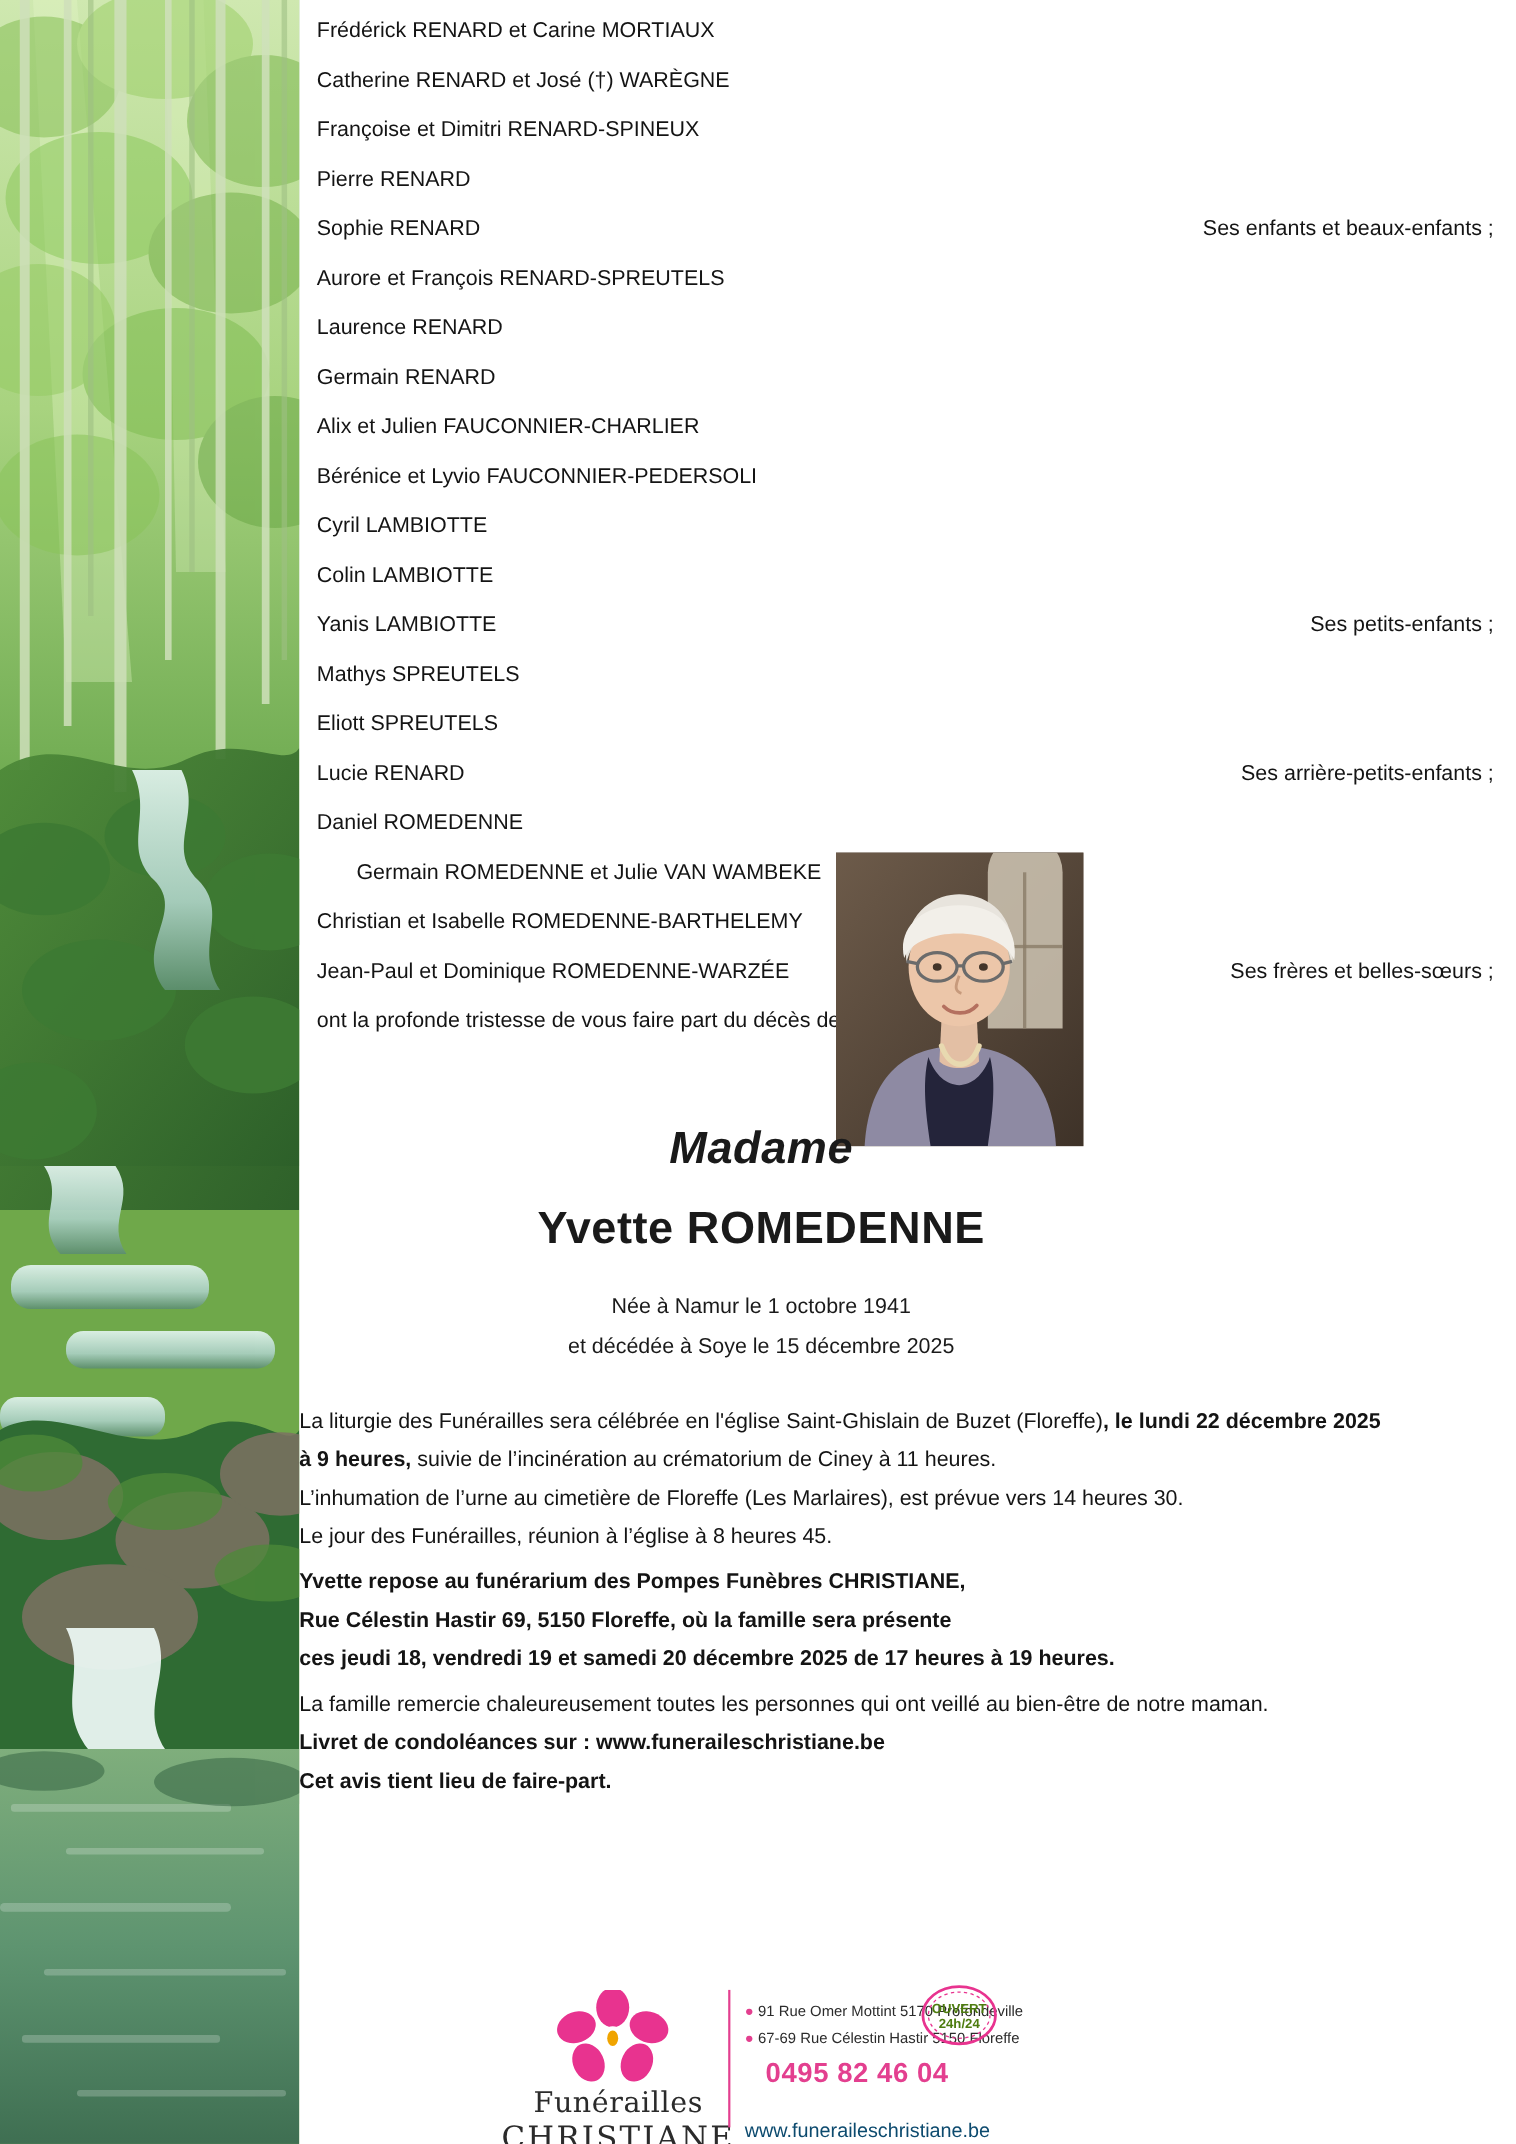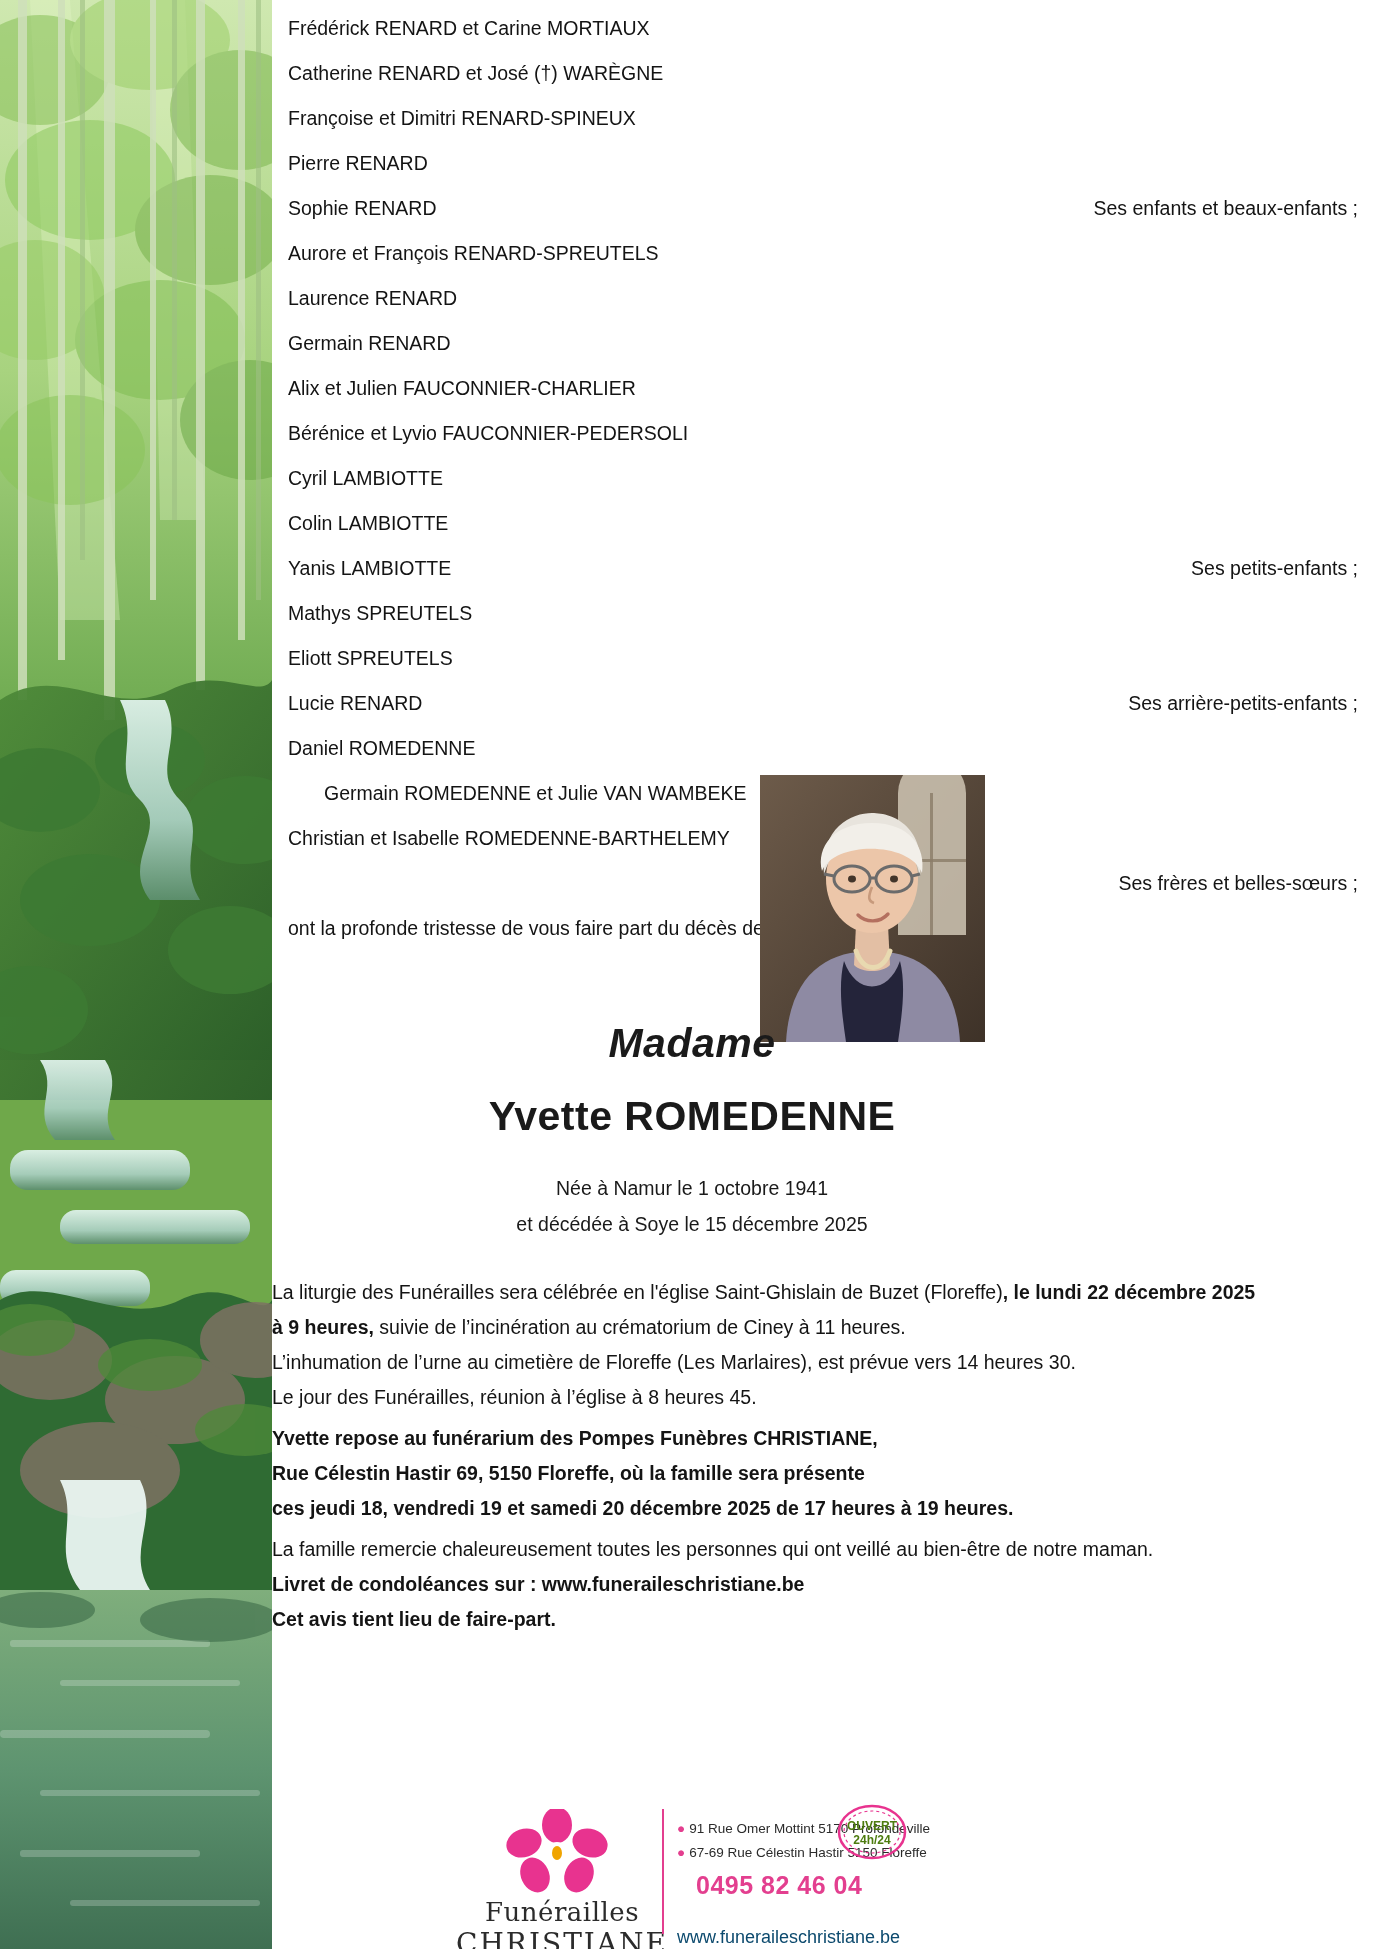--- a/index.html
+++ b/index.html
@@ -325,21 +325,21 @@
     <div class="fam-row"><span class="name">Bérénice et Lyvio FAUCONNIER-PEDERSOLI</span><span class="role"></span></div>
     <div class="fam-row"><span class="name">Cyril LAMBIOTTE</span><span class="role"></span></div>
     <div class="fam-row"><span class="name">Colin LAMBIOTTE</span><span class="role"></span></div>
     <div class="fam-row"><span class="name">Yanis LAMBIOTTE</span><span class="role">Ses petits-enfants ;</span></div>
     <div class="fam-row"><span class="name">Mathys SPREUTELS</span><span class="role"></span></div>
     <div class="fam-row"><span class="name">Eliott SPREUTELS</span><span class="role"></span></div>
     <div class="fam-row"><span class="name">Lucie RENARD</span><span class="role">Ses arrière-petits-enfants ;</span></div>
     <div class="fam-row"><span class="name">Daniel ROMEDENNE</span><span class="role"></span></div>
     <div class="fam-row"><span class="name indent">Germain ROMEDENNE et Julie VAN WAMBEKE</span><span class="role"></span></div>
     <div class="fam-row"><span class="name">Christian et Isabelle ROMEDENNE-BARTHELEMY</span><span class="role"></span></div>
-    <div class="fam-row"><span class="role">Ses frères et belles-sœurs ;</span></div>
+    <div class="fam-row"><span class="name">Jean-Paul et Dominique ROMEDENNE-WARZÉE</span><span class="role">Ses frères et belles-sœurs ;</span></div>
     <div class="fam-row"><span class="name">ont la profonde tristesse de vous faire part du décès de</span></div>
   </div>
 
   <div class="portrait">
     <svg width="225" height="267" viewBox="0 0 225 267">
       <defs>
         <linearGradient id="bgWall" x1="0" y1="0" x2="1" y2="1">
           <stop offset="0%" stop-color="#6d5b4a"></stop>
           <stop offset="100%" stop-color="#3e3228"></stop>
         </linearGradient>

